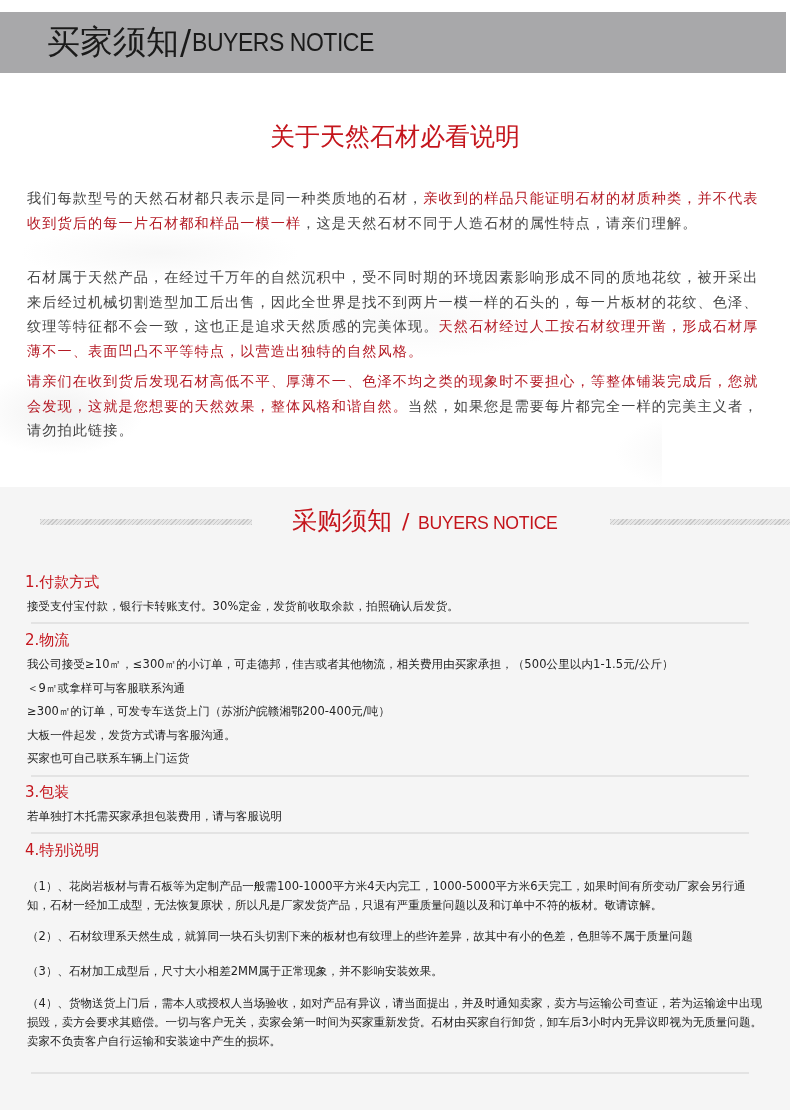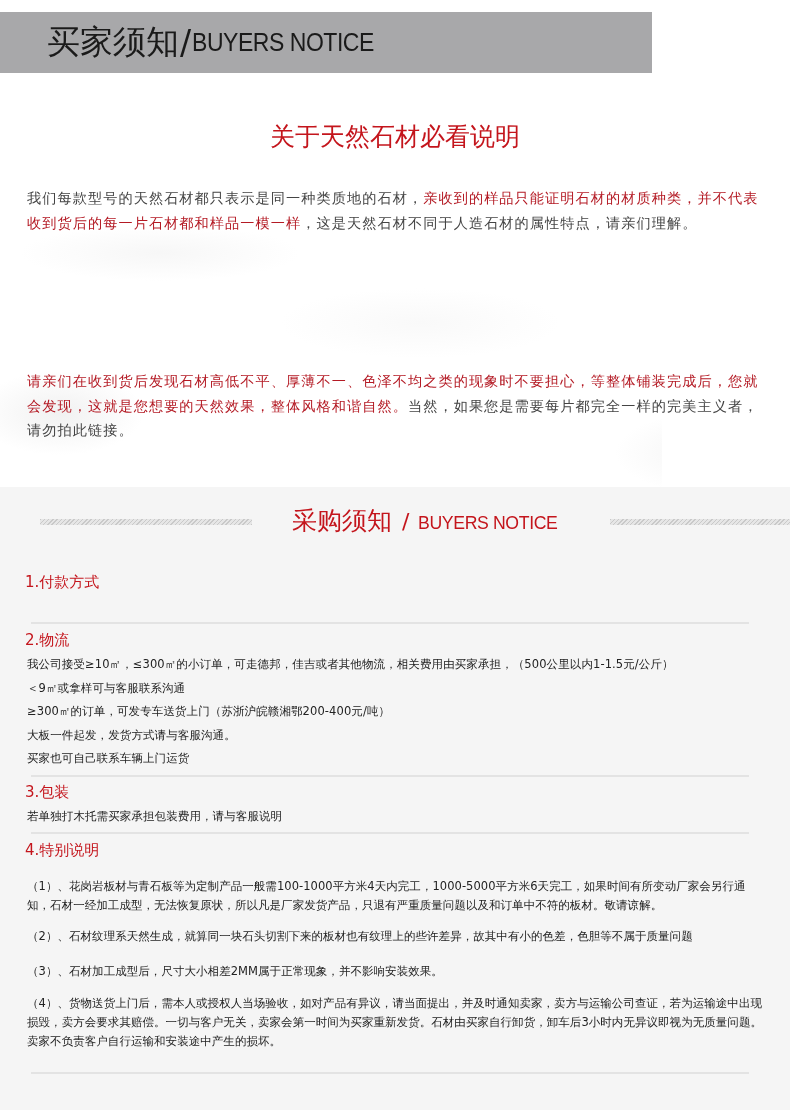--- a/index.html
+++ b/index.html
@@ -1,21 +1,21 @@
 <!DOCTYPE html>
 <html><head>
   <meta charset="utf-8">
   <style>
     * { margin: 0; padding: 0; box-sizing: border-box; }
     html, body { width: 790px; height: 1110px; background: #ffffff; overflow: hidden; }
     body { font-family: "DejaVu Sans", "Liberation Sans", sans-serif; color: #333; position: relative; }
 
     
     .top-bar {
-      position: absolute; left: 0; top: 12px; width: 652px; height: 61px;
+      position: absolute; left: 0; top: 12px; width: 786px; height: 61px;
       background: #a8a8aa;
       display: flex; align-items: center; padding-left: 47px;
       white-space: nowrap;
     }
     .top-bar .cn { font-size: 33px; color: #1a1a1a; letter-spacing: 0px; font-weight: normal; }
     .top-bar .slash { font-size: 33px; color: #1a1a1a; margin: 0 1px; }
     .top-bar .en { font-family: "Liberation Sans", sans-serif; font-size: 25px; color: #1a1a1a; letter-spacing: -0.5px; transform: scaleX(0.92); transform-origin: left center; display: inline-block; }
 
     
     .stone-section {
@@ -86,38 +86,42 @@
   <span class="en">BUYERS NOTICE</span>
 </div>
 
 <div class="stone-section">
   <div class="stone-title">关于天然石材必看说明</div>
 
   <p class="para para-1">
     <span>我们每款型号的天然石材都只表示是同一种类质地的石材，</span><span class="red">亲收到的样品只能证明石材的材质种类，并不代表收到货后的每一片石材都和样品一模一样</span><span>，这是天然石材不同于人造石材的属性特点，请亲们理解。</span>
   </p>
 
+  <p class="para para-2">
+    <span>石材属于天然产品，在经过千万年的自然沉积中，受不同时期的环境因素影响形成不同的质地花纹，被开采出来后经过机械切割造型加工后出售，因此全世界是找不到两片一模一样的石头的，每一片板材的花纹、色泽、纹理等特征都不会一致，这也正是追求天然质感的完美体现。</span><span class="red">天然石材经过人工按石材纹理开凿，形成石材厚薄不一、表面凹凸不平等特点，以营造出独特的自然风格。</span>
+  </p>
 
   <p class="para para-3">
     <span class="red">请亲们在收到货后发现石材高低不平、厚薄不一、色泽不均之类的现象时不要担心，等整体铺装完成后，您就会发现，这就是您想要的天然效果，整体风格和谐自然。</span><span>当然，如果您是需要每片都完全一样的完美主义者，请勿拍此链接。</span>
   </p>
 </div>
 
 <div class="buy-section">
   <div class="buy-header">
     <div class="stripe stripe-left"></div>
     <div class="buy-title">
       <span class="cn">采购须知</span>
       <span class="slash">/</span>
       <span class="en">BUYERS NOTICE</span>
     </div>
     <div class="stripe stripe-right"></div>
   </div>
 
   <div class="sec-head" style="top:87px">1.付款方式</div>
+  <div class="line" style="top:111px">接受支付宝付款，银行卡转账支付。30%定金，发货前收取余款，拍照确认后发货。</div>
   <div class="divider" style="top:135px"></div>
 
   <div class="sec-head" style="top:145px">2.物流</div>
   <div class="line" style="top:169px">我公司接受≥10㎡，≤300㎡的小订单，可走德邦，佳吉或者其他物流，相关费用由买家承担，（500公里以内1-1.5元/公斤）</div>
   <div class="line" style="top:193px">＜9㎡或拿样可与客服联系沟通</div>
   <div class="line" style="top:216px">≥300㎡的订单，可发专车送货上门（苏浙沪皖赣湘鄂200-400元/吨）</div>
   <div class="line" style="top:240px">大板一件起发，发货方式请与客服沟通。</div>
   <div class="line" style="top:263px">买家也可自己联系车辆上门运货</div>
   <div class="divider" style="top:288px"></div>
 

